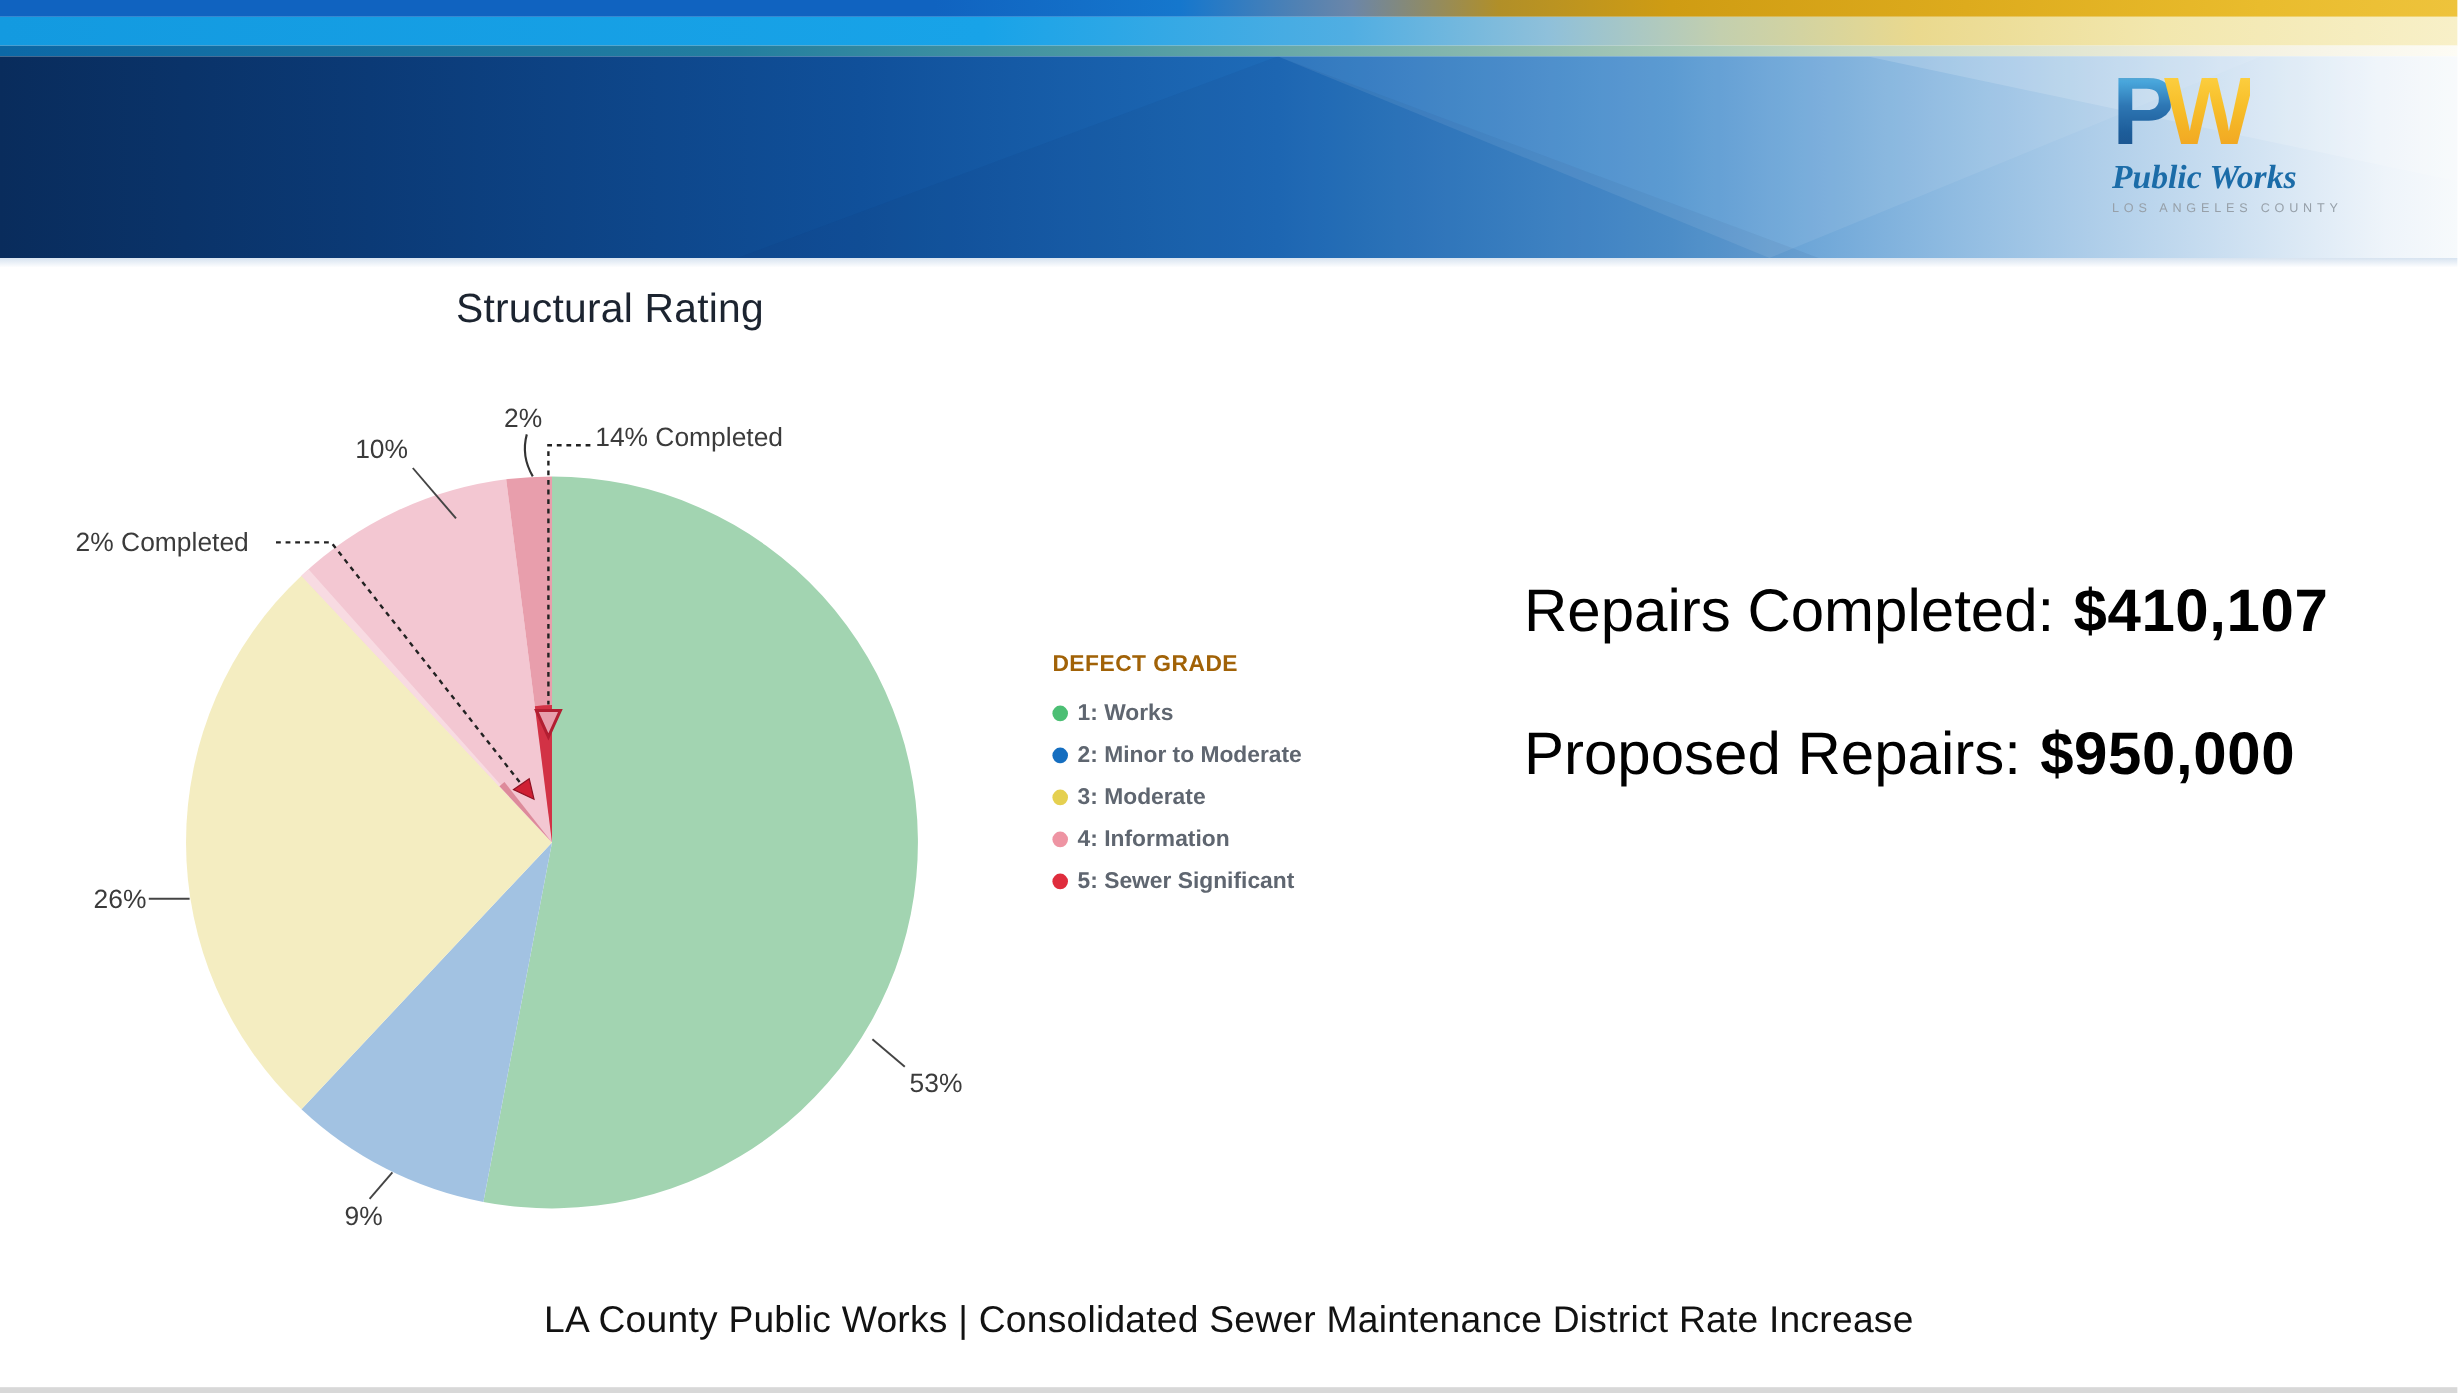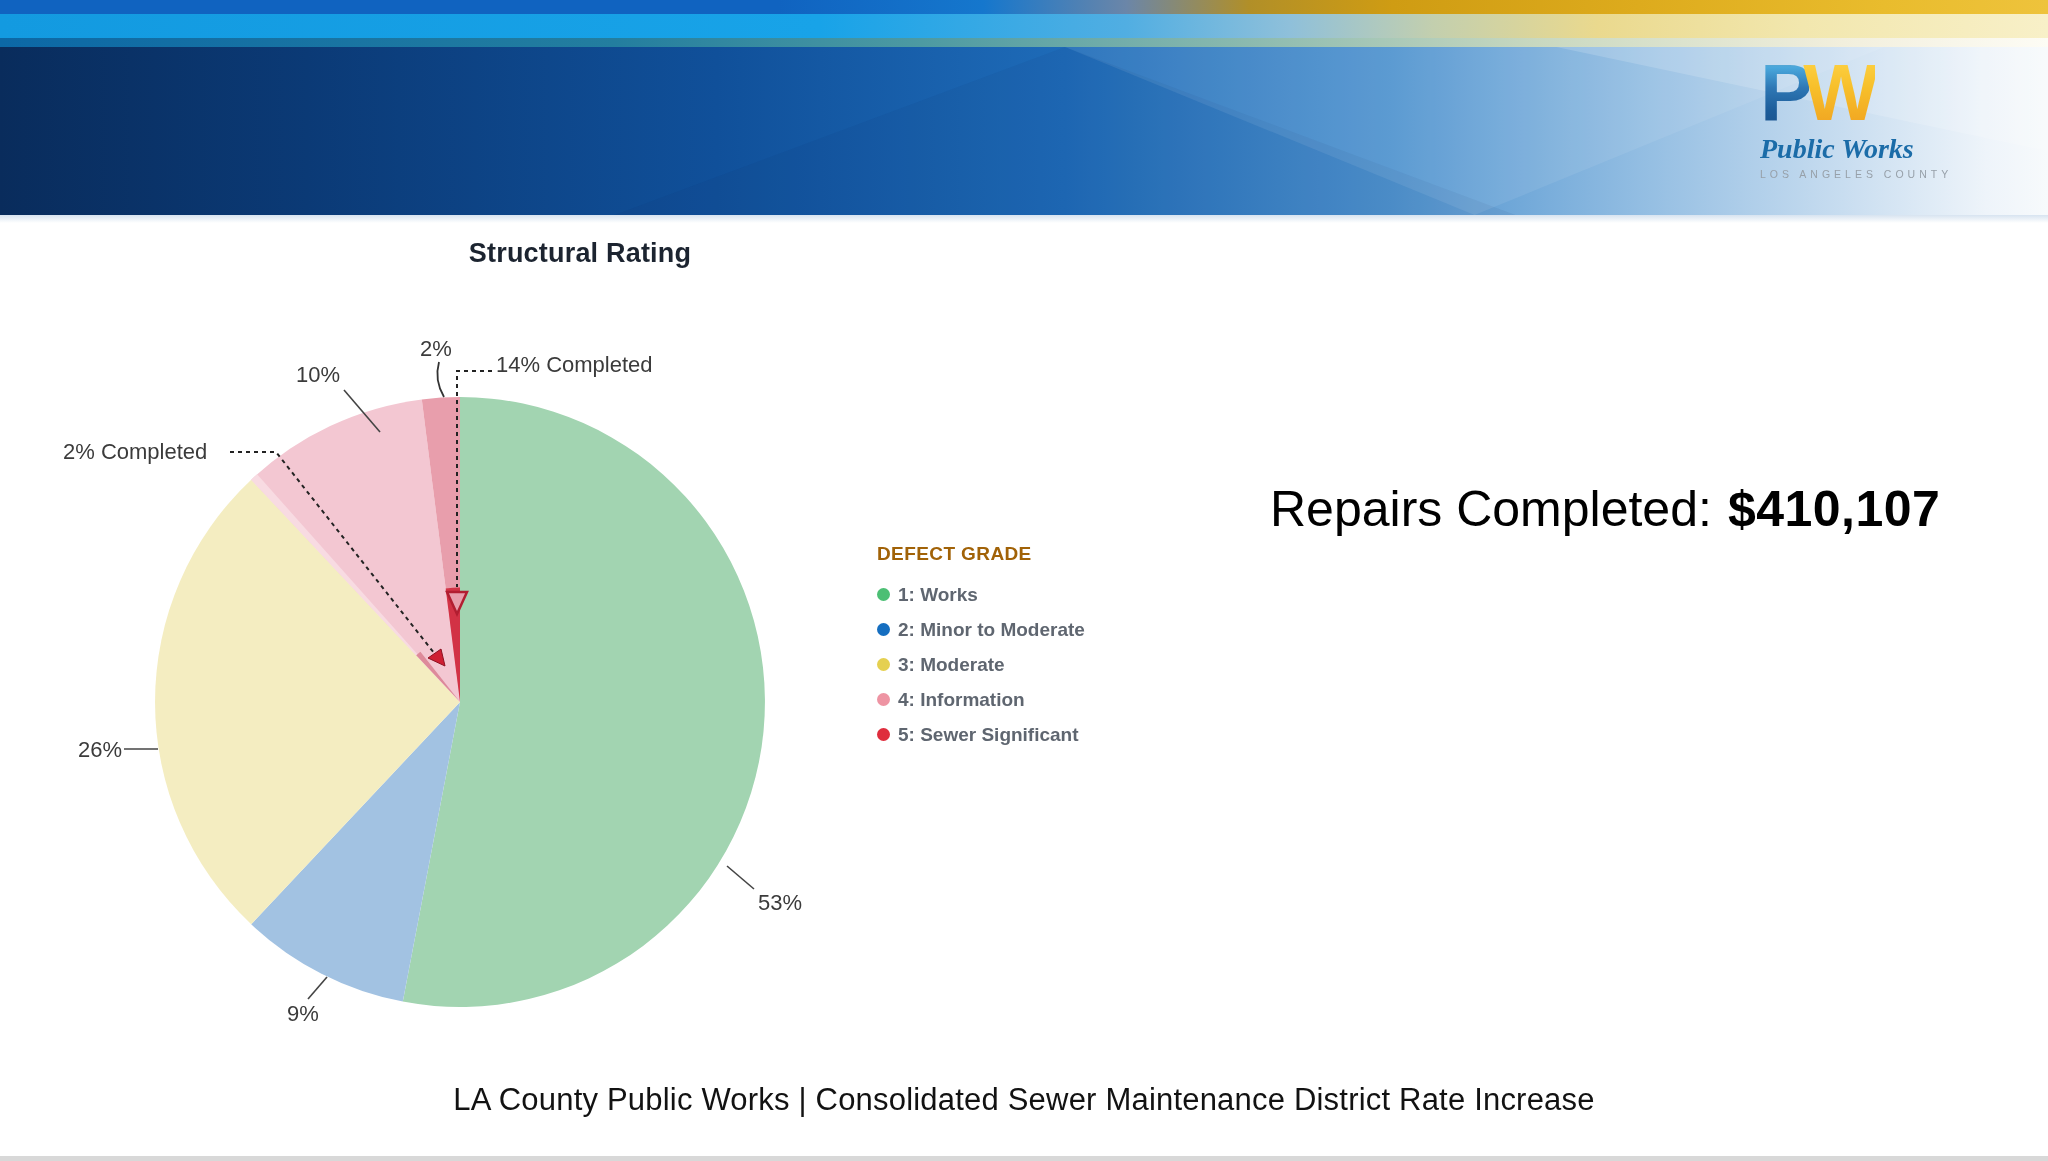--- a/index.html
+++ b/index.html
@@ -38,22 +38,22 @@
   .pw-mark { font-weight:700; font-size:80px; line-height:0.95; letter-spacing:-4px; }
   .pw-p { background:linear-gradient(180deg,#9c9c9c 0%,#49a7dc 22%,#2e77b4 45%,#1d5d9a 70%,#1b4f86 100%);
     -webkit-background-clip:text; background-clip:text; color:transparent; }
   .pw-w { background:linear-gradient(180deg,#ffd84d 0%,#f7bf2a 45%,#ef9d1f 100%);
     -webkit-background-clip:text; background-clip:text; color:transparent; margin-left:-6px; }
   .pw-script { font-family:"Liberation Serif", serif; font-style:italic; font-weight:700;
     font-size:28px; color:#1b6ca8; margin-top:2px; }
   .pw-county { font-size:10.5px; letter-spacing:4px; color:#97a0a9; margin-top:3px; }
 
   
-  .chart-title { position:absolute; left:380px; top:238px; width:400px; text-align:center;
-    font-size:27px; font-weight:700; color:#1c2430; letter-spacing:0.2px; }
+  .chart-title { position:absolute; left:380px; top:238px; width:400px; text-align:left;
+    font-size:34px; font-weight:400; color:#1c2430; letter-spacing:0.2px; }
   .chart-svg { position:absolute; left:40px; top:225px; }
   svg text { font-family:"Liberation Sans", sans-serif; font-size:22px; fill:#3b3b3b; }
 
   
   .legend { position:absolute; left:877px; top:543px; }
   .legend-title { font-size:19px; font-weight:700; color:#a16207; letter-spacing:0.4px; margin-bottom:12px; }
   .legend-row { display:flex; align-items:center; height:35px; }
   .legend-dot { width:13px; height:13px; border-radius:50%; flex:0 0 13px; margin-right:8px; }
   .legend-label { font-size:19px; font-weight:700; color:#5f6670; white-space:nowrap; }
 
@@ -147,17 +147,20 @@
           <span class="legend-dot" style="background: rgb(223, 45, 61);"></span>
           <span class="legend-label">5: Sewer Significant</span>
         </div>
       </div>
   </div>
 
   <div class="stats">
     <div class="stat-line">
       <span>Repairs Completed:</span><span class="stat-value">$410,107</span>
     </div>
+    <div class="stat-line">
+      <span>Proposed Repairs:</span><span class="stat-value">$950,000</span>
+    </div>
   </div>
 
   <div class="footer">LA County Public Works | Consolidated Sewer Maintenance District Rate Increase</div>
   <div class="bottom-strip"></div>
 </div>
 
 </body></html>

